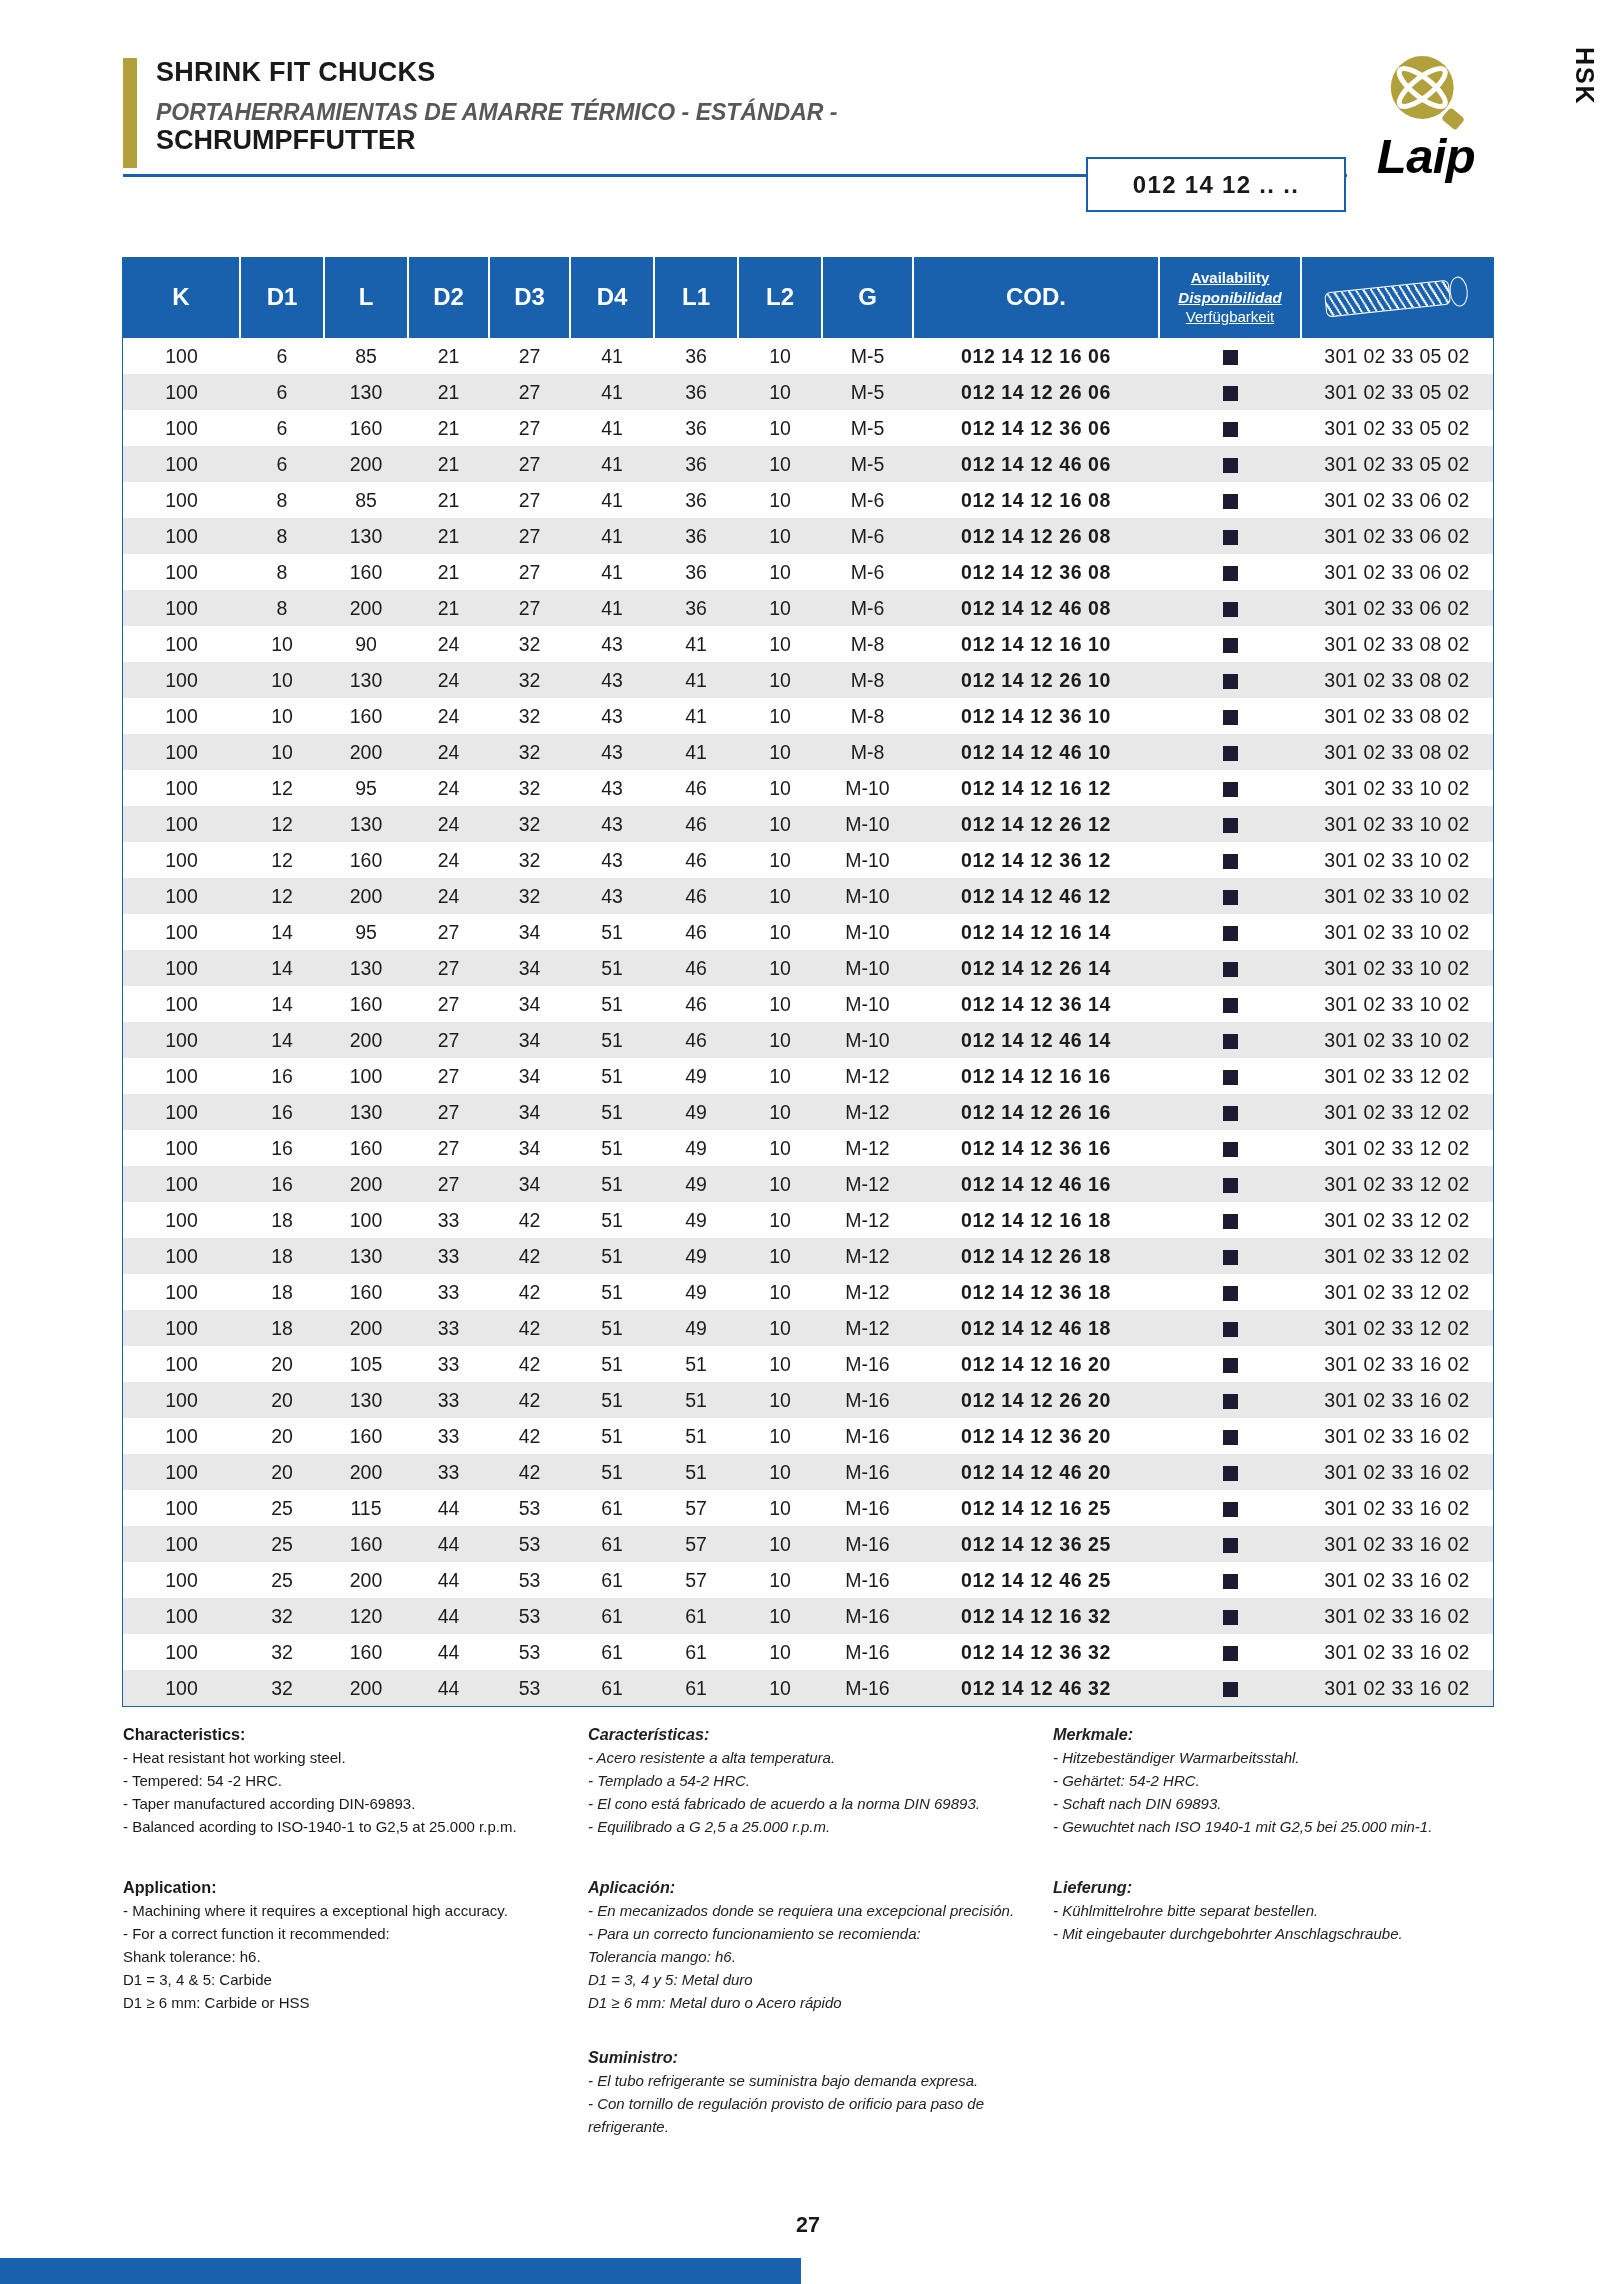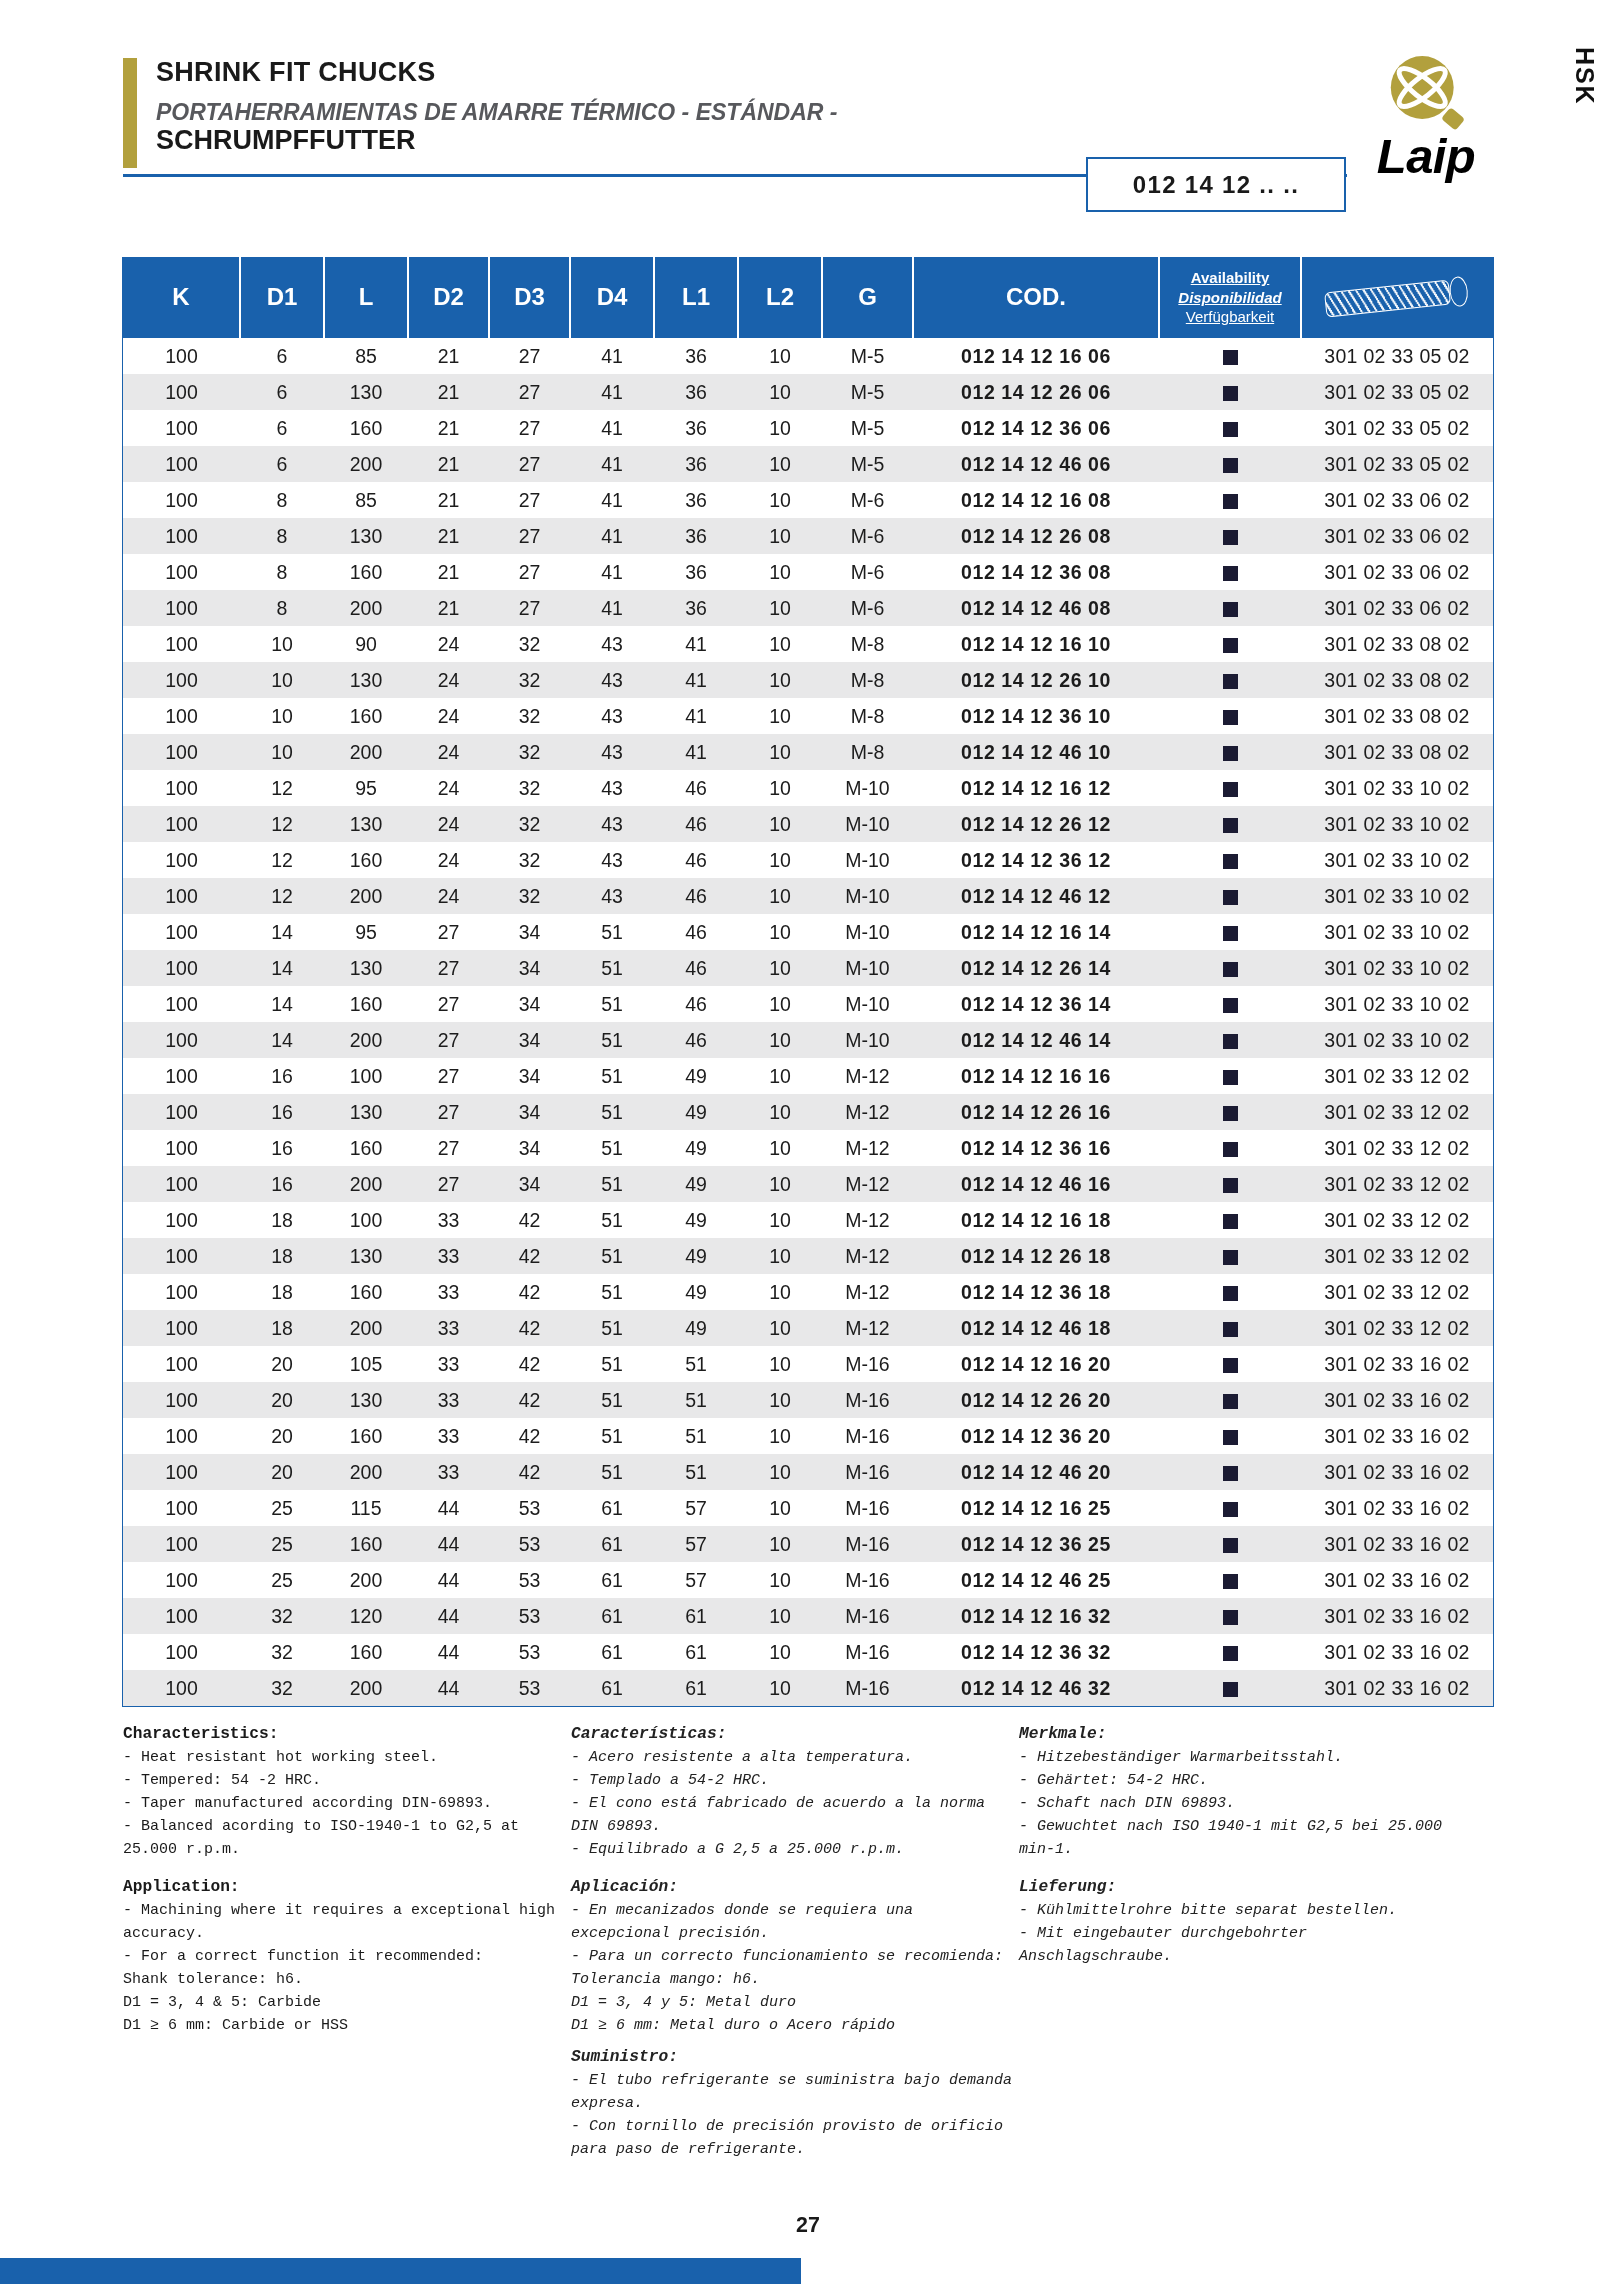--- a/index.html
+++ b/index.html
@@ -39,21 +39,21 @@
   td.ref { letter-spacing:0.3px; }
   .avail-square { display:inline-block; width:15px; height:15px; background:#1b1b33; vertical-align:middle; }
 
   
   .shank-icon { position:relative; width:151px; height:45px; margin:0 auto; transform:rotate(-6deg); }
   .shank-body { position:absolute; left:2.6px; top:10.4px; width:125px; height:25px; border:1.9px solid #fff; border-radius:5.8px;
                 background:repeating-linear-gradient(64deg, rgba(255,255,255,0) 0 4.5px, rgba(255,255,255,0.95) 4.5px 6.5px); }
   .shank-tip  { position:absolute; right:5.2px; top:7.8px; width:18px; height:30px; border:1.9px solid #fff; border-radius:50%; }
 
   
-  .sections { position:absolute; left:123px; top:1723px; width:1372px; display:flex; gap:6px;font-family:Liberation Mono, monospace; }
+  .sections { position:absolute; left:123px; top:1723px; width:1372px; display:flex; gap:23px; }
   .info-col { width:442px; }
   .info-col.italic { font-style:italic; color:#222; }
   .info-title { font-weight:bold; font-size:16.2px; line-height:23px; }
   .info-line  { font-size:15px; line-height:23px; }
   .block-0 { height:153px; }
   .block-1 { height:170px; }
 
   
   .page-number { position:absolute; left:0; right:0; top:2213px; text-align:center; font-size:21.4px; font-weight:bold; }
   .footer-bar  { position:absolute; left:0; bottom:0; width:801px; height:26px; background:#1961ac; }
@@ -692,21 +692,21 @@
           <div class="info-title">Aplicación:</div>
           <div class="info-line">- En mecanizados donde se requiera una excepcional precisión.</div>
           <div class="info-line">- Para un correcto funcionamiento se recomienda:</div>
           <div class="info-line">Tolerancia mango: h6.</div>
           <div class="info-line">D1 = 3, 4 y 5:  Metal duro</div>
           <div class="info-line">D1 ≥ 6 mm:  Metal duro o Acero rápido</div>
         </div>
         <div class="info-block block-2">
           <div class="info-title">Suministro:</div>
           <div class="info-line">- El tubo refrigerante se suministra bajo demanda expresa.</div>
-          <div class="info-line">- Con tornillo de precisión provisto de orificio para paso de refrigerante.</div>
+          <div class="info-line">- Con tornillo de regulación provisto de orificio para paso de refrigerante.</div>
         </div>
       </div>
       <div class="info-col italic">
         <div class="info-block block-0">
           <div class="info-title">Merkmale:</div>
           <div class="info-line">- Hitzebeständiger Warmarbeitsstahl.</div>
           <div class="info-line">- Gehärtet: 54-2 HRC.</div>
           <div class="info-line">- Schaft nach DIN 69893.</div>
           <div class="info-line">- Gewuchtet nach ISO 1940-1 mit G2,5 bei 25.000 min-1.</div>
         </div>

